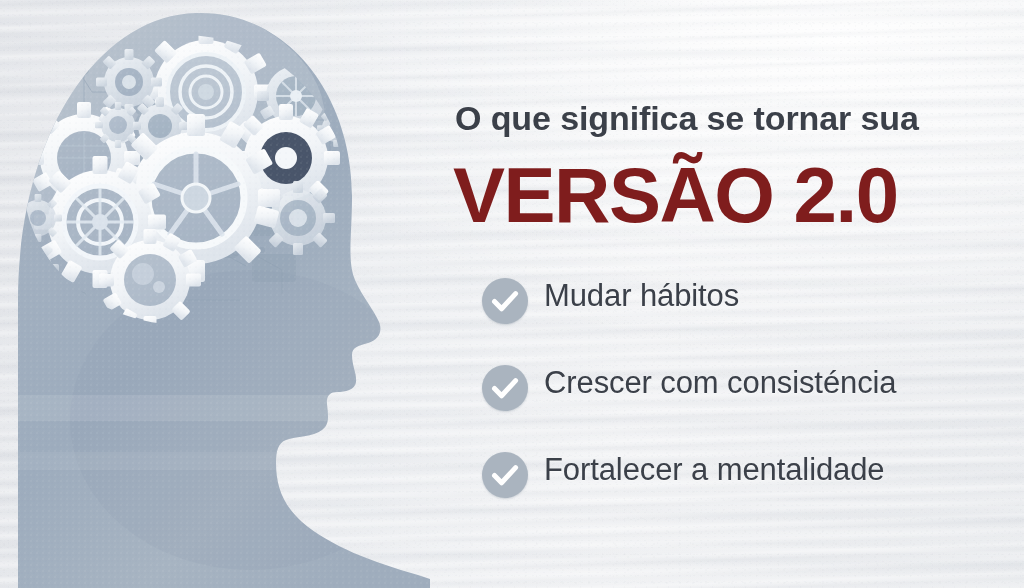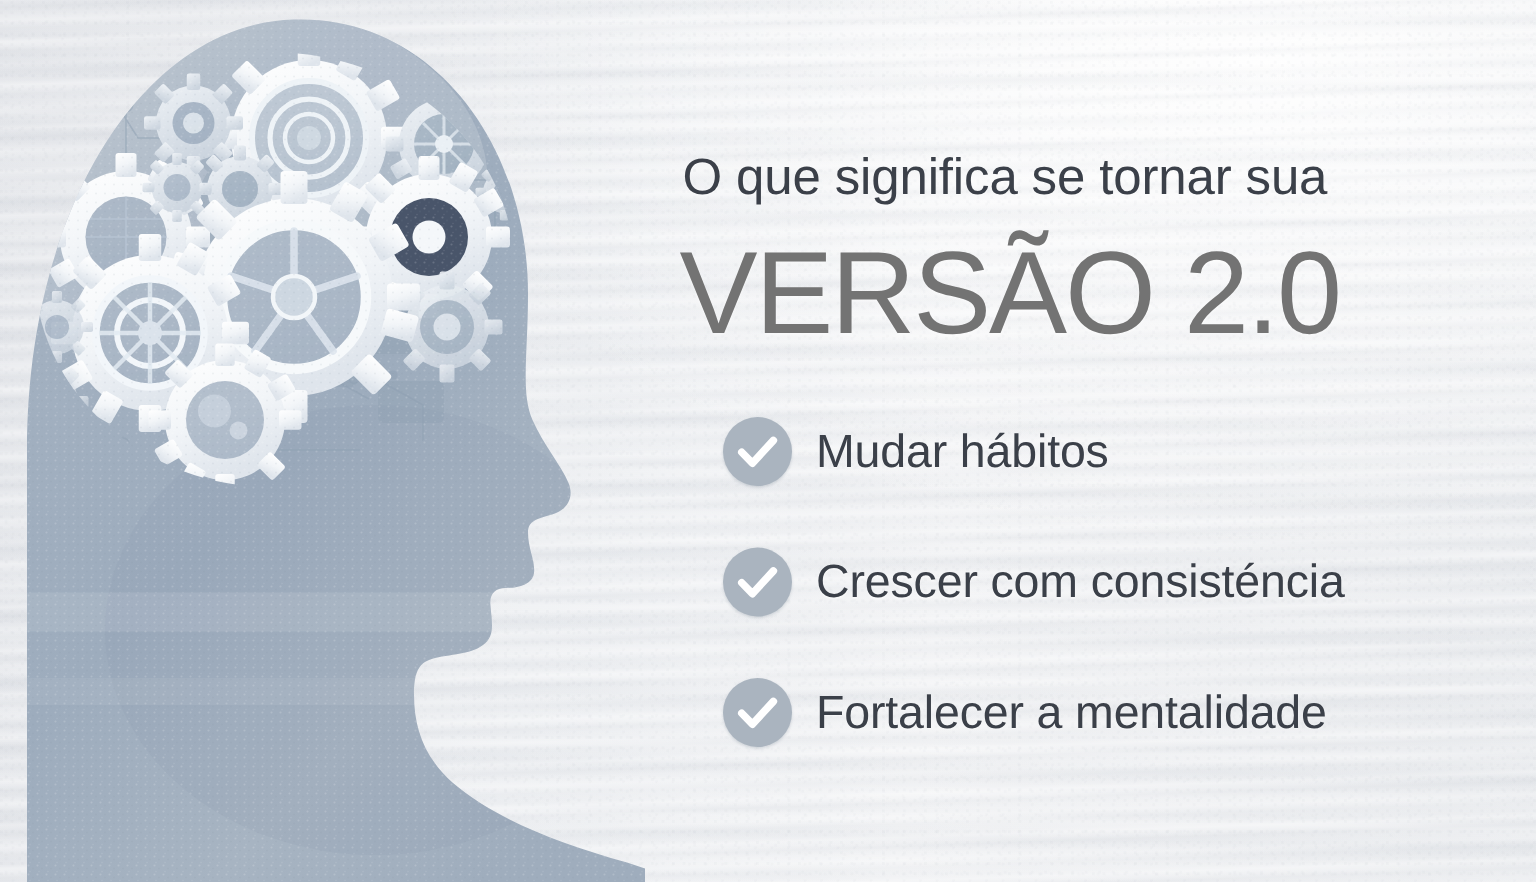--- a/index.html
+++ b/index.html
@@ -88,52 +88,51 @@
     top: 0;
     width: 520px;
     height: 588px;
   }
 
   .eyebrow {
     position: absolute;
     left: 0;
     top: 99px;
     font-size: 34px;
-    font-weight: 400;
+    font-weight: 700;
     letter-spacing: -0.1px;
     color: #3b4049;
     white-space: nowrap;
     text-shadow: 0 1px 1px rgba(255,255,255,0.55);
   }
 
   .headline {
     position: absolute;
     left: -2px;
     top: 156px;
     font-size: 78px;
     line-height: 1;
-    font-weight: 400;
+    font-weight: 700;
     letter-spacing: -1.5px;
-    color: #737373;
+    color: #7f1d1d;
     white-space: nowrap;
     text-shadow: 0 1px 2px rgba(255,255,255,0.45);
   }
 
   .bullets {
     position: absolute;
     left: 27px;
     top: 278px;
     width: 480px;
   }
   .bullet {
     position: relative;
     height: 46px;
     margin-bottom: 41px;
     display: flex;
-    align-items: center;
   }
   .bullet:last-child { margin-bottom: 0; }
 
   .check {
     position: relative;
     flex: 0 0 auto;
     width: 46px;
     height: 46px;
     border-radius: 50%;
     background: #aab4bf;

